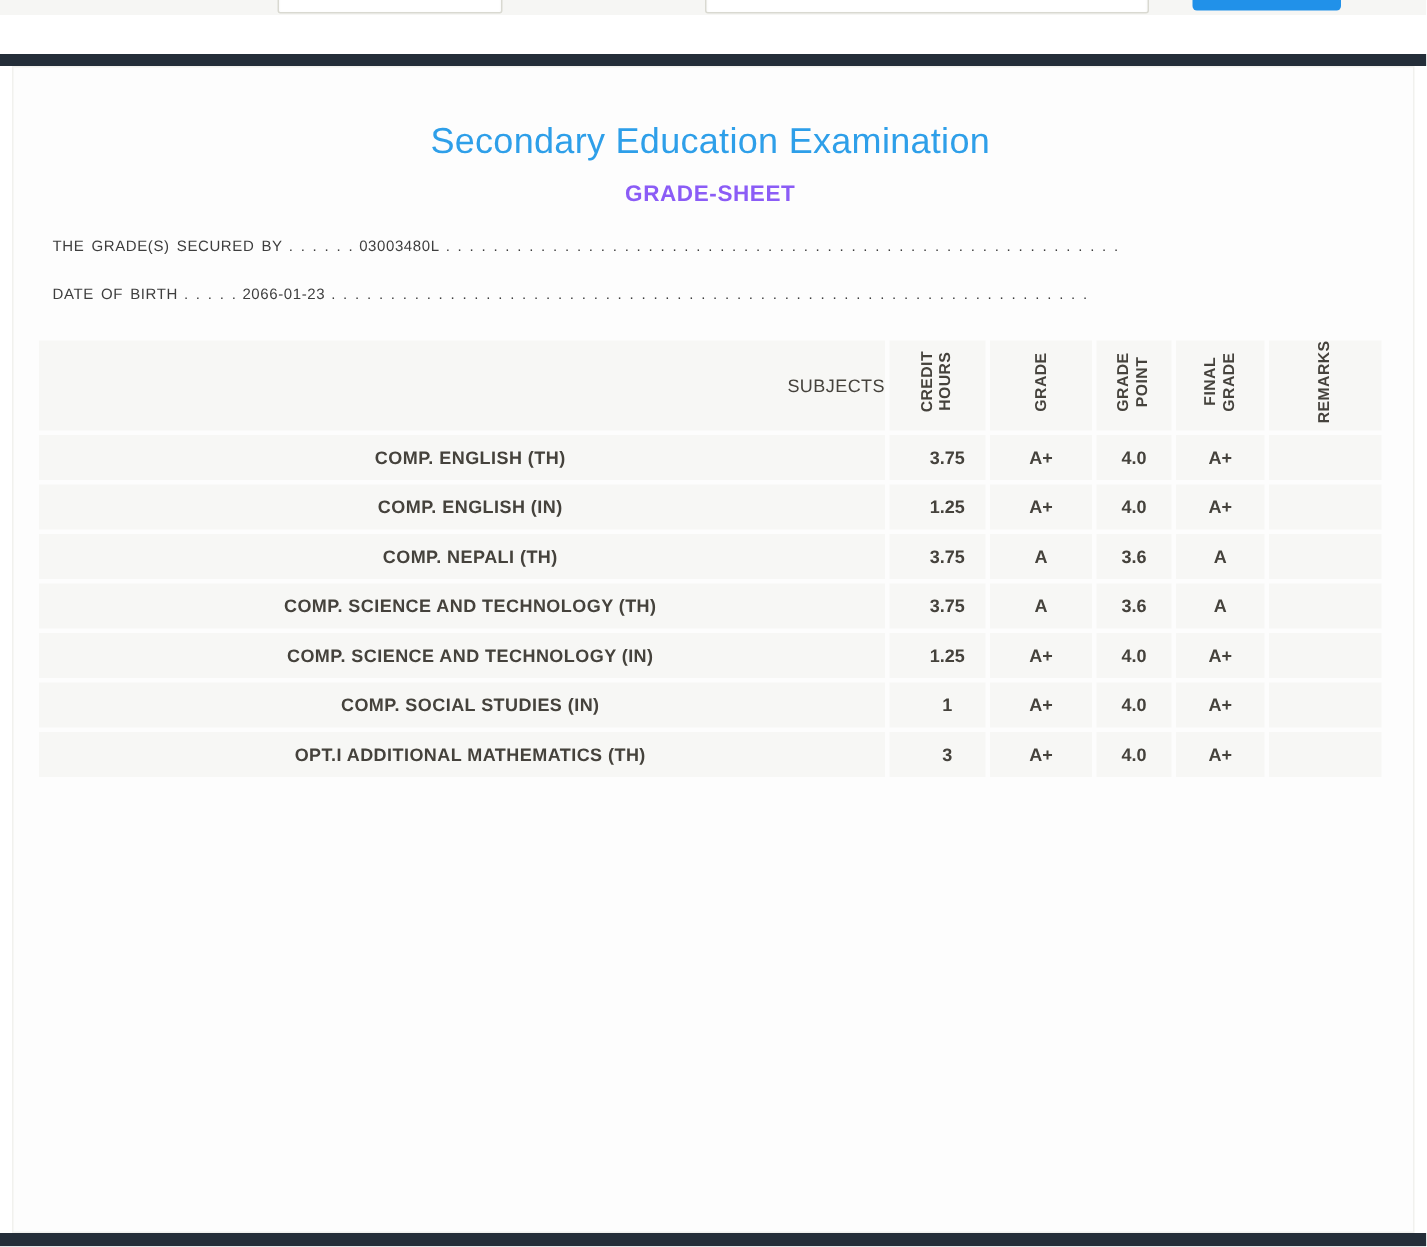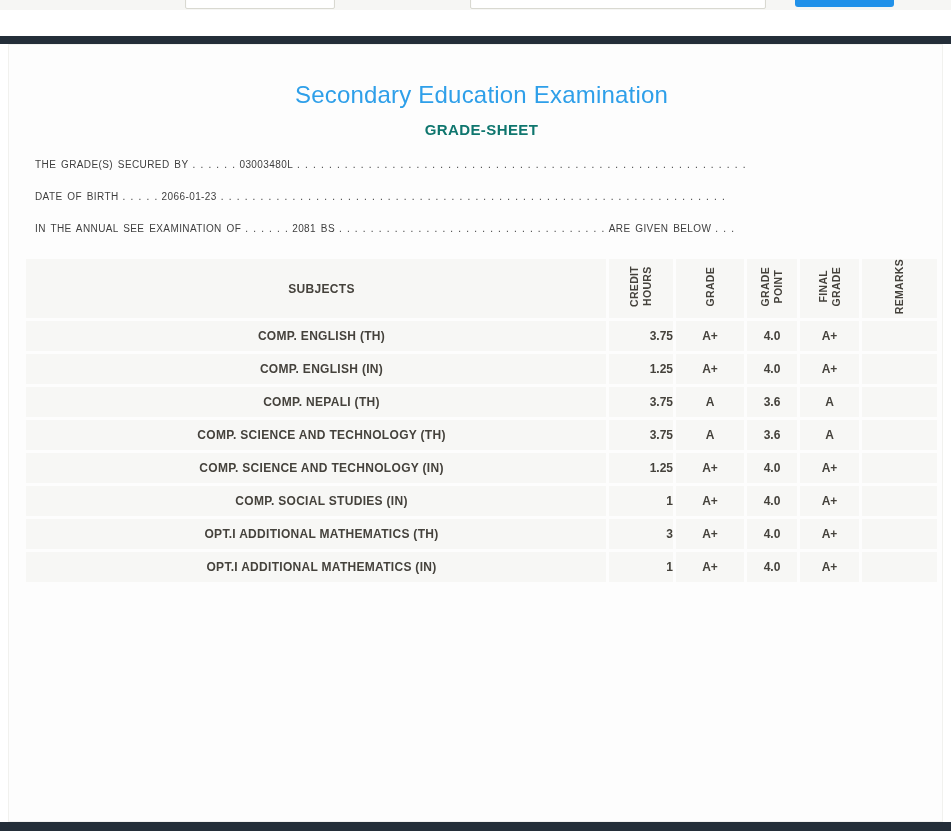--- a/index.html
+++ b/index.html
@@ -18,44 +18,44 @@
   .btn  { position:absolute; top:-22px; left:795px; width:99px; height:29px;
           background:#2191e9; border:none; border-radius:3px; cursor:pointer; }
 
   .gap-white { height:26px; background:#ffffff; }
   .navy { height:8px; background:#242e39; }
   .navy-bottom { height:9px; background:#242e39; }
 
   
   .card {
     margin:0 8px; height:778px; background:#fdfdfd; border:1px solid #f1f1ee;
-    padding:36px 2px 16px 14px; overflow:hidden;
+    padding:36px 18px 16px 14px; overflow:hidden;
   }
   .title { text-align:center; color:#2e9fe9; font-size:24px; font-weight:400;
            line-height:28px; margin-bottom:12px; letter-spacing:0.2px; }
-  .subtitle { text-align:center; color:#0f766e; font-size:15px; font-weight:700;
+  .subtitle { text-align:center; color:#8b5cf6; font-size:15px; font-weight:700;
               line-height:18px; margin-bottom:18px; letter-spacing:0.4px; }
 
   .stline { white-space:nowrap; overflow:hidden; font-size:10px; font-weight:400;
             color:#3e3e3e; height:16px; line-height:16px; margin:0 6px 16px 12px;
             letter-spacing:0.4px; word-spacing:1.6px; }
   .stline span { margin-right:4px; }
 
   table.grades { width:100%; border-collapse:separate; border-spacing:3px; margin-top:19px;
                  table-layout:fixed; }
   table.grades th, table.grades td { background:#f7f7f5; color:#45423c; }
-  th.subjh { text-align:center; padding-left:11px; font-size:12px; font-weight:700;
+  th.subjh { text-align:right; padding-left:11px; font-size:12px; font-weight:400;
              height:52px; vertical-align:middle; letter-spacing:0.3px; }
   th.roth  { vertical-align:middle; text-align:center; height:52px; }
   .vh { display:inline-block; writing-mode:vertical-rl; transform:rotate(180deg);
         white-space:pre-line; font-size:10.5px; font-weight:700; letter-spacing:0.3px;
         line-height:1.2; color:#45423c; }
   td { height:30px; font-size:12px; font-weight:700; vertical-align:middle; }
   td.subj { text-align:center; padding-left:11px; letter-spacing:0.3px; }
-  td.num  { text-align:right; padding-left:13px; }
+  td.num  { text-align:center; padding-left:13px; }
   td.ctr  { text-align:center; }
 
   .gpa-line { margin-top:16px; text-align:right; padding-right:14px; font-size:12.5px;
               font-weight:700; color:#3c3933; letter-spacing:0.3px; }
   .gpa-line span { margin-left:3px; }
 </style>
 </head>
 <body>
 
 <div class="page">
@@ -75,23 +75,20 @@
     <div class="subtitle">GRADE-SHEET</div>
 
     <div class="stline">
       <span>THE GRADE(S) SECURED BY</span><span>. . . . . .</span><span>03003480L</span><span>. . . . . . . . . . . . . . . . . . . . . . . . . . . . . . . . . . . . . . . . . . . . . . . . . . . . . . . . .</span>
     </div>
 
     <div class="stline">
       <span>DATE OF BIRTH</span><span>. . . . .</span><span>2066-01-23</span><span>. . . . . . . . . . . . . . . . . . . . . . . . . . . . . . . . . . . . . . . . . . . . . . . . . . . . . . . . . . . . . . . .</span>
     </div>
 
-    <div class="stline">
-      <span>IN THE ANNUAL SEE EXAMINATION OF</span><span>. . . . . .</span><span>2081 BS</span><span>. . . . . . . . . . . . . . . . . . . . . . . . . . . . . . . . . .</span><span>ARE GIVEN BELOW</span><span>. . .</span>
-    </div>
 
     <table class="grades">
       <colgroup>
         <col>
           <col style="width:64px">
           <col style="width:68px">
           <col style="width:50px">
           <col style="width:59px">
           <col style="width:75px">
       </colgroup>
@@ -156,28 +153,20 @@
         <td class="ctr"></td>
       </tr>
       <tr>
         <td class="subj">OPT.I ADDITIONAL MATHEMATICS (TH)</td>
         <td class="num">3</td>
         <td class="ctr">A+</td>
         <td class="ctr">4.0</td>
         <td class="ctr">A+</td>
         <td class="ctr"></td>
       </tr>
-      <tr>
-        <td class="subj">OPT.I ADDITIONAL MATHEMATICS (IN)</td>
-        <td class="num">1</td>
-        <td class="ctr">A+</td>
-        <td class="ctr">4.0</td>
-        <td class="ctr">A+</td>
-        <td class="ctr"></td>
-      </tr>
     </tbody>
       </table>
 
 
   </div>
 
   <div class="navy-bottom"></div>
 
 </div>
 

